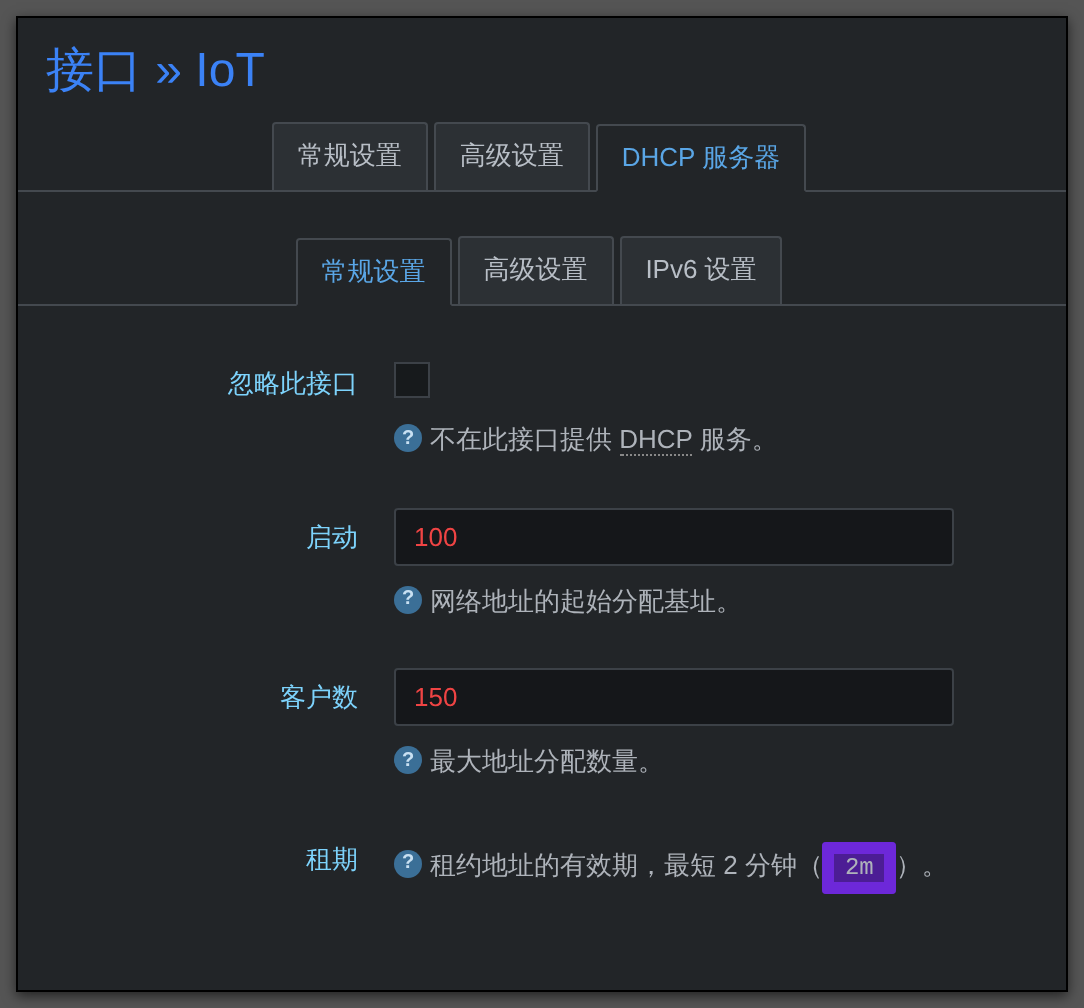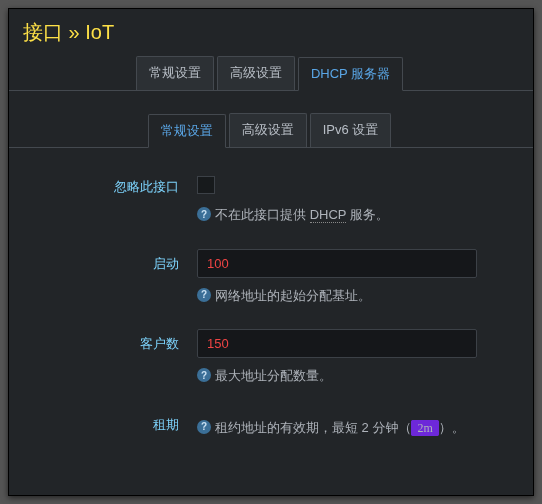--- a/index.html
+++ b/index.html
@@ -13,22 +13,22 @@
   overflow: hidden;
 }
 .panel {
   background: #222528;
   border: 1px solid #000;
   box-shadow: 0 2px 6px rgba(0,0,0,0.6);
   height: 488px;
   overflow: hidden;
 }
 .page-title {
-  color: #fde047;
-  font-size: 20px;
+  color: #3b82f6;
+  font-size: 24px;
   font-weight: 400;
   padding: 10px 14px 10px 14px;
 }
 .outer-tabs, .inner-tabs {
   display: flex;
   gap: 0;
   padding: 0 14px;
   border-bottom: 1px solid #44494f;
   justify-content: center;
 }
@@ -110,25 +110,25 @@
   display: inline-flex;
   align-items: center;
   justify-content: center;
   flex-shrink: 0;
   margin-top: 2px;
 }
 .dotted {
   border-bottom: 1px dotted #888;
 }
 .code {
-  background: #6d28d9;
-  border: 1px solid #6d28d9;
+  background: #4c1d95;
+  border: 6px solid #6d28d9;
   padding: 0 5px;
   border-radius: 2px;
-  font-family: Liberation Serif, serif;
+  font-family: Liberation Mono, monospace;
   font-size: 12px;
 }
 </style>
 </head>
 <body>
 
 <div class="panel">
 
   <h2 class="page-title">接口 » IoT</h2>
 

